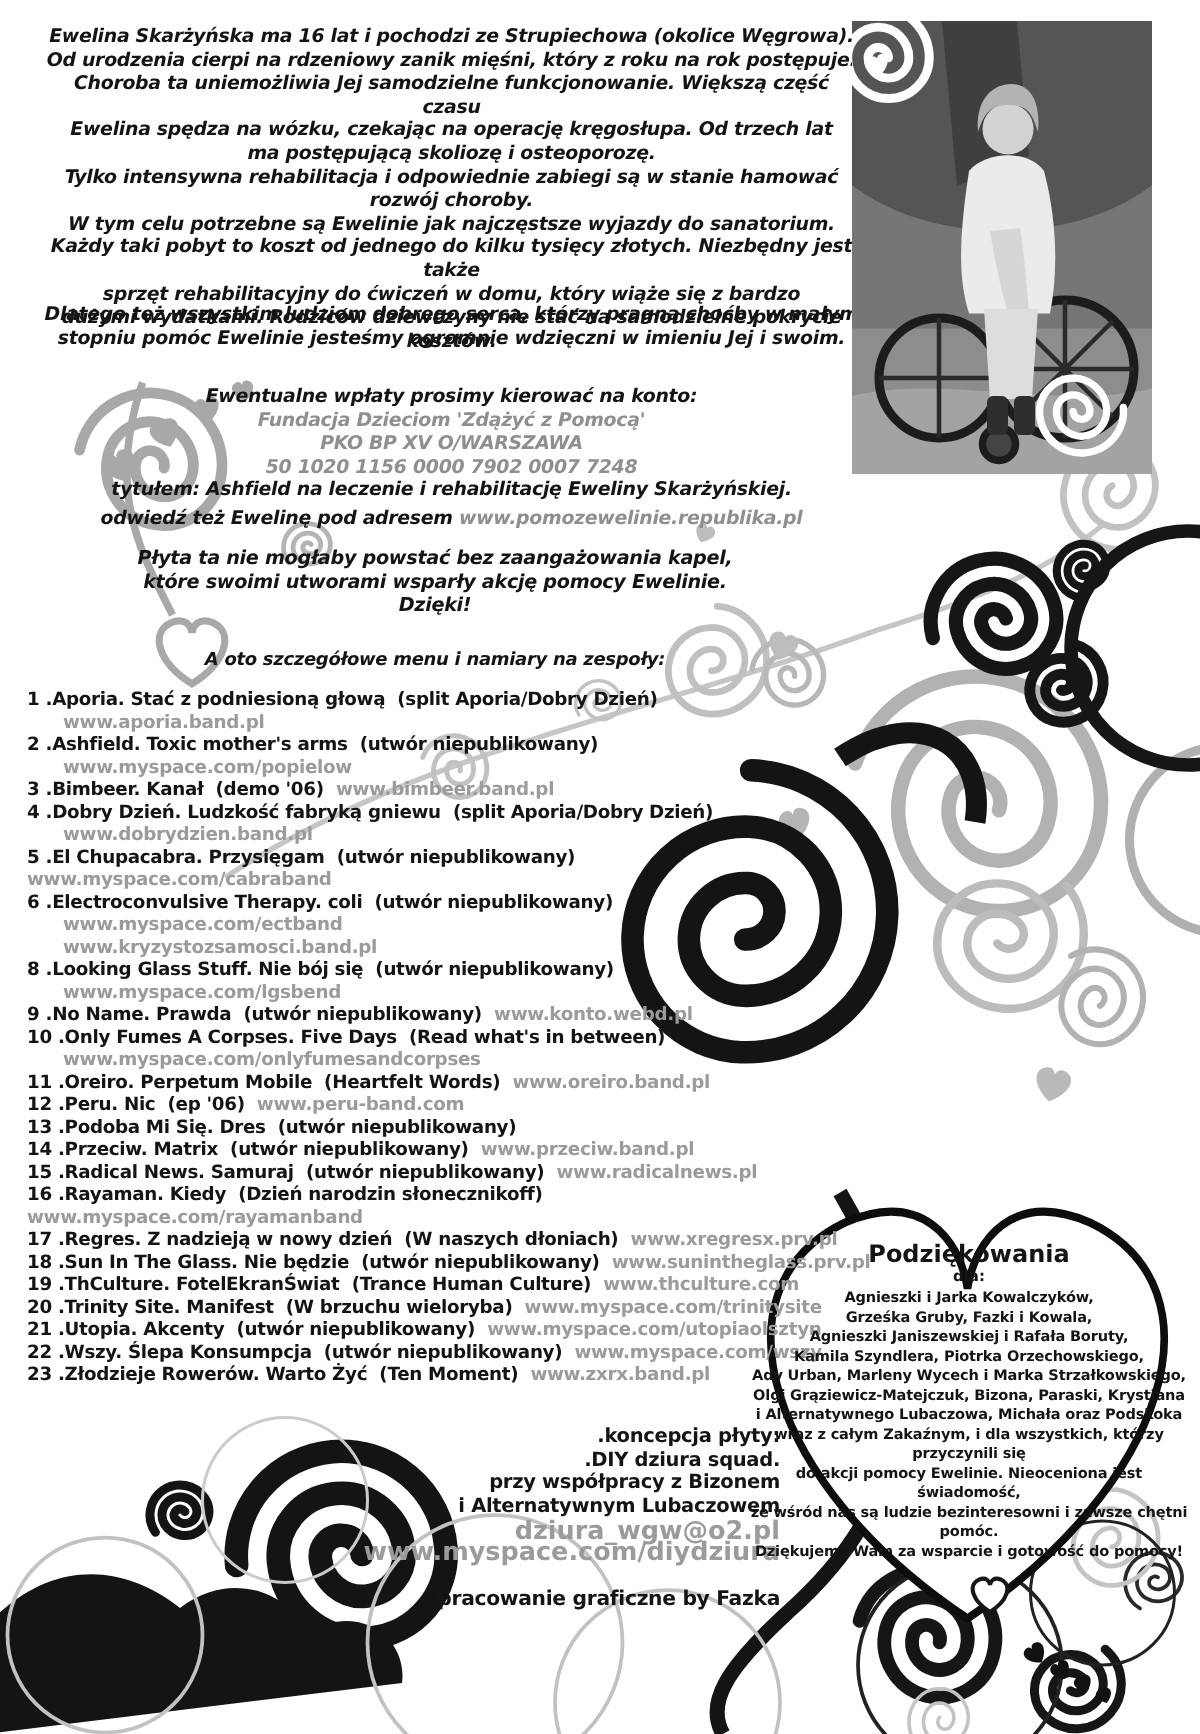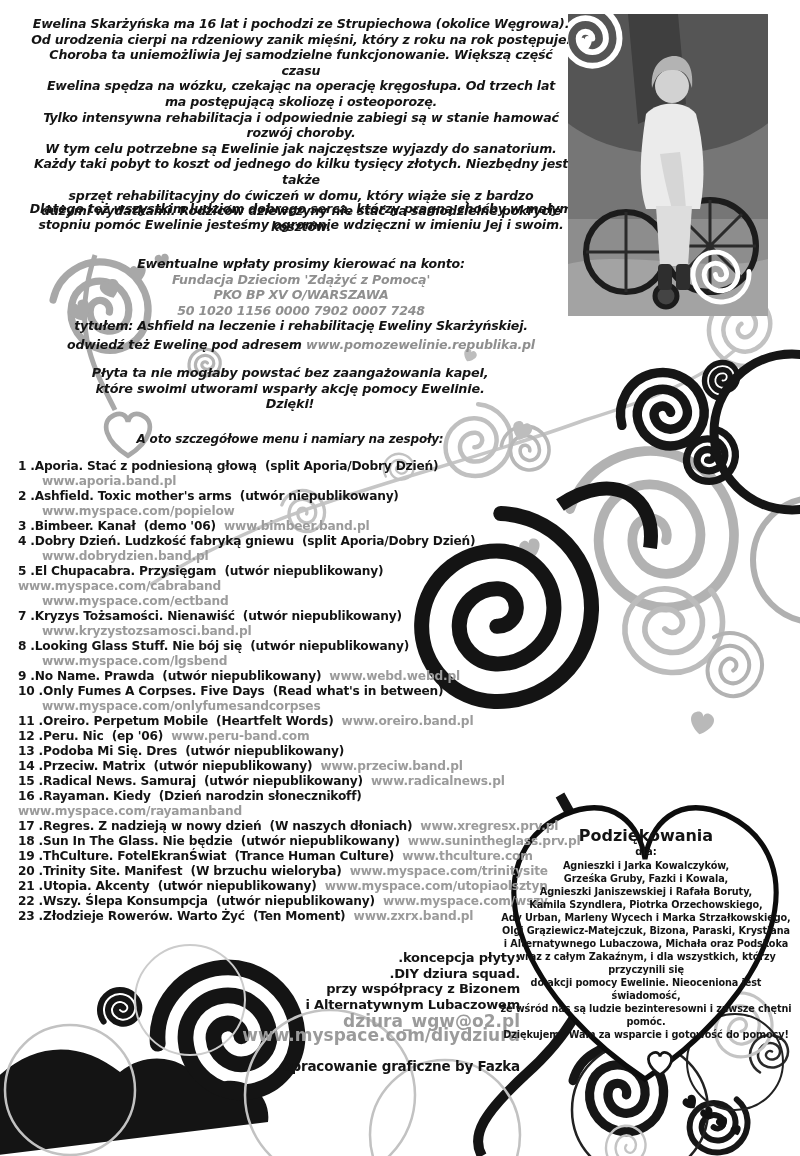--- a/index.html
+++ b/index.html
@@ -142,32 +142,32 @@
         <div class="t-main">3 .Bimbeer. Kanał  (demo '06)<span class="u">  www.bimbeer.band.pl</span></div>
       </div>
       <div class="trk">
         <div class="t-main">4 .Dobry Dzień. Ludzkość fabryką gniewu  (split Aporia/Dobry Dzień)</div>
         <div class="t-url">www.dobrydzien.band.pl</div>
       </div>
       <div class="trk">
         <div class="t-main">5 .El Chupacabra. Przysięgam  (utwór niepublikowany)<span class="u">  www.myspace.com/cabraband</span></div>
       </div>
       <div class="trk">
+        <div class="t-main">6 .Electroconvulsive Therapy. coli  (utwór niepublikowany)</div>
         <div class="t-url">www.myspace.com/ectband</div>
       </div>
       <div class="trk">
-        <div class="t-main">7 .Kryzys Tożsamości. Nienawiść  (utwór niepublikowany)</div>
         <div class="t-url">www.kryzystozsamosci.band.pl</div>
       </div>
       <div class="trk">
         <div class="t-main">8 .Looking Glass Stuff. Nie bój się  (utwór niepublikowany)</div>
         <div class="t-url">www.myspace.com/lgsbend</div>
       </div>
       <div class="trk">
-        <div class="t-main">9 .No Name. Prawda  (utwór niepublikowany)<span class="u">  www.webd.webd.pl</span></div>
+        <div class="t-main">9 .No Name. Prawda  (utwór niepublikowany)<span class="u">  www.konto.webd.pl</span></div>
       </div>
       <div class="trk">
         <div class="t-main">10 .Only Fumes A Corpses. Five Days  (Read what's in between)</div>
         <div class="t-url">www.myspace.com/onlyfumesandcorpses</div>
       </div>
       <div class="trk">
         <div class="t-main">11 .Oreiro. Perpetum Mobile  (Heartfelt Words)<span class="u">  www.oreiro.band.pl</span></div>
       </div>
       <div class="trk">
         <div class="t-main">12 .Peru. Nic  (ep '06)<span class="u">  www.peru-band.com</span></div>

